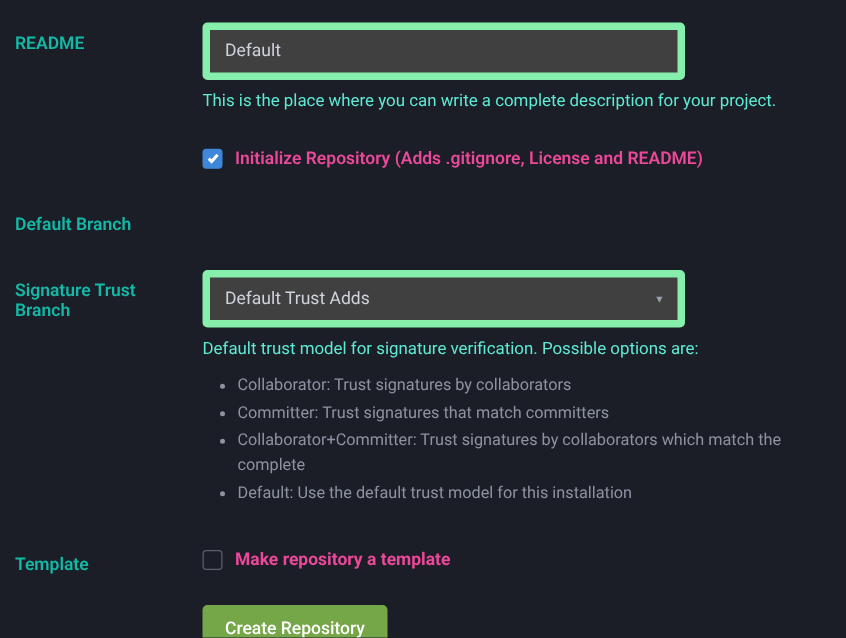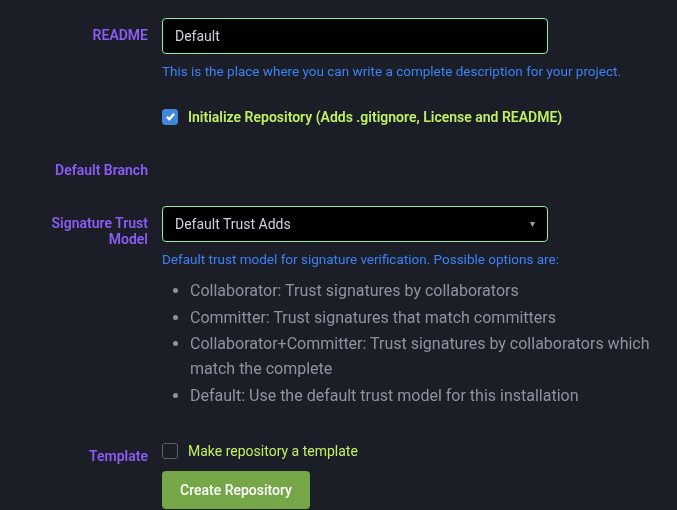--- a/index.html
+++ b/index.html
@@ -12,54 +12,53 @@
     font-size: 14px;
     width: 677px;
     height: 510px;
     overflow: hidden;
   }
   .form { padding: 18px 18px 18px 12px; }
   .row {
     display: flex;
     margin-bottom: 28px;
   }
-  .row.tight { margin-bottom: 7px; }
+  .row.tight { margin-bottom: 24px; }
   .label-col {
     width: 150px;
     flex: 0 0 150px;
-    text-align: right;
     padding-right: 14px;
     padding-top: 9px;
-    color: #8b5cf6;
+    color: #14b8a6;
     font-weight: 600;
   }
   .field-col { flex: 1; }
   .input, .select {
     width: 386px;
-    background: #000000;
-    border: 1px solid #86efac;
+    background: #404040;
+    border: 6px solid #86efac;
     border-radius: 4px;
     color: #cfd3dc;
     padding: 9px 12px;
     font-size: 14px;
     font-family: inherit;
   }
   .select {
     display: flex;
     align-items: center;
     justify-content: space-between;
     cursor: pointer;
   }
   .select .caret {
     font-size: 10px;
     color: #9aa0ae;
   }
   .help {
     margin-top: 8px;
-    color: #3b82f6;
+    color: #5eead4;
     font-size: 13.5px;
     line-height: 1.4;
   }
   .check-row {
     display: flex;
     align-items: center;
     gap: 10px;
   }
   .checkbox {
     width: 16px;
@@ -82,30 +81,30 @@
   }
   .checkbox svg {
     display: none;
     width: 11px;
     height: 11px;
     stroke: #fff;
     stroke-width: 3;
     fill: none;
   }
   .check-label {
-    color: #bef264;
+    color: #ec4899;
     font-weight: 600;
     font-size: 14px;
   }
-  .check-label.plain { font-weight: 400; }
+  .check-label.plain { font-weight: 700; }
   ul.trust-list {
     margin: 10px 0 0 0;
     padding-left: 28px;
     color: #8d93a1;
-    font-size: 16px;
+    font-size: 13px;
     line-height: 1.55;
   }
   ul.trust-list li { margin-bottom: 2px; }
   .btn {
     display: inline-block;
     background: #75a748;
     color: #fff;
     border: none;
     border-radius: 4px;
     padding: 11px 18px;
@@ -141,21 +140,21 @@
       </span>
       <span class="check-label">Initialize Repository (Adds .gitignore, License and README)</span>
     </div>
   </div>
 
   <div class="row">
     <div class="label-col">Default Branch</div>
   </div>
 
   <div class="row">
-    <div class="label-col">Signature Trust Model</div>
+    <div class="label-col">Signature Trust Branch</div>
     <div class="field-col">
       <div class="select">
         <span>Default Trust Adds</span>
         <span class="caret">▾</span>
       </div>
       <div class="help">Default trust model for signature verification. Possible options are:</div>
       <ul class="trust-list">
         <li>Collaborator: Trust signatures by collaborators</li>
         <li>Committer: Trust signatures that match committers</li>
         <li>Collaborator+Committer: Trust signatures by collaborators which match the complete</li>

